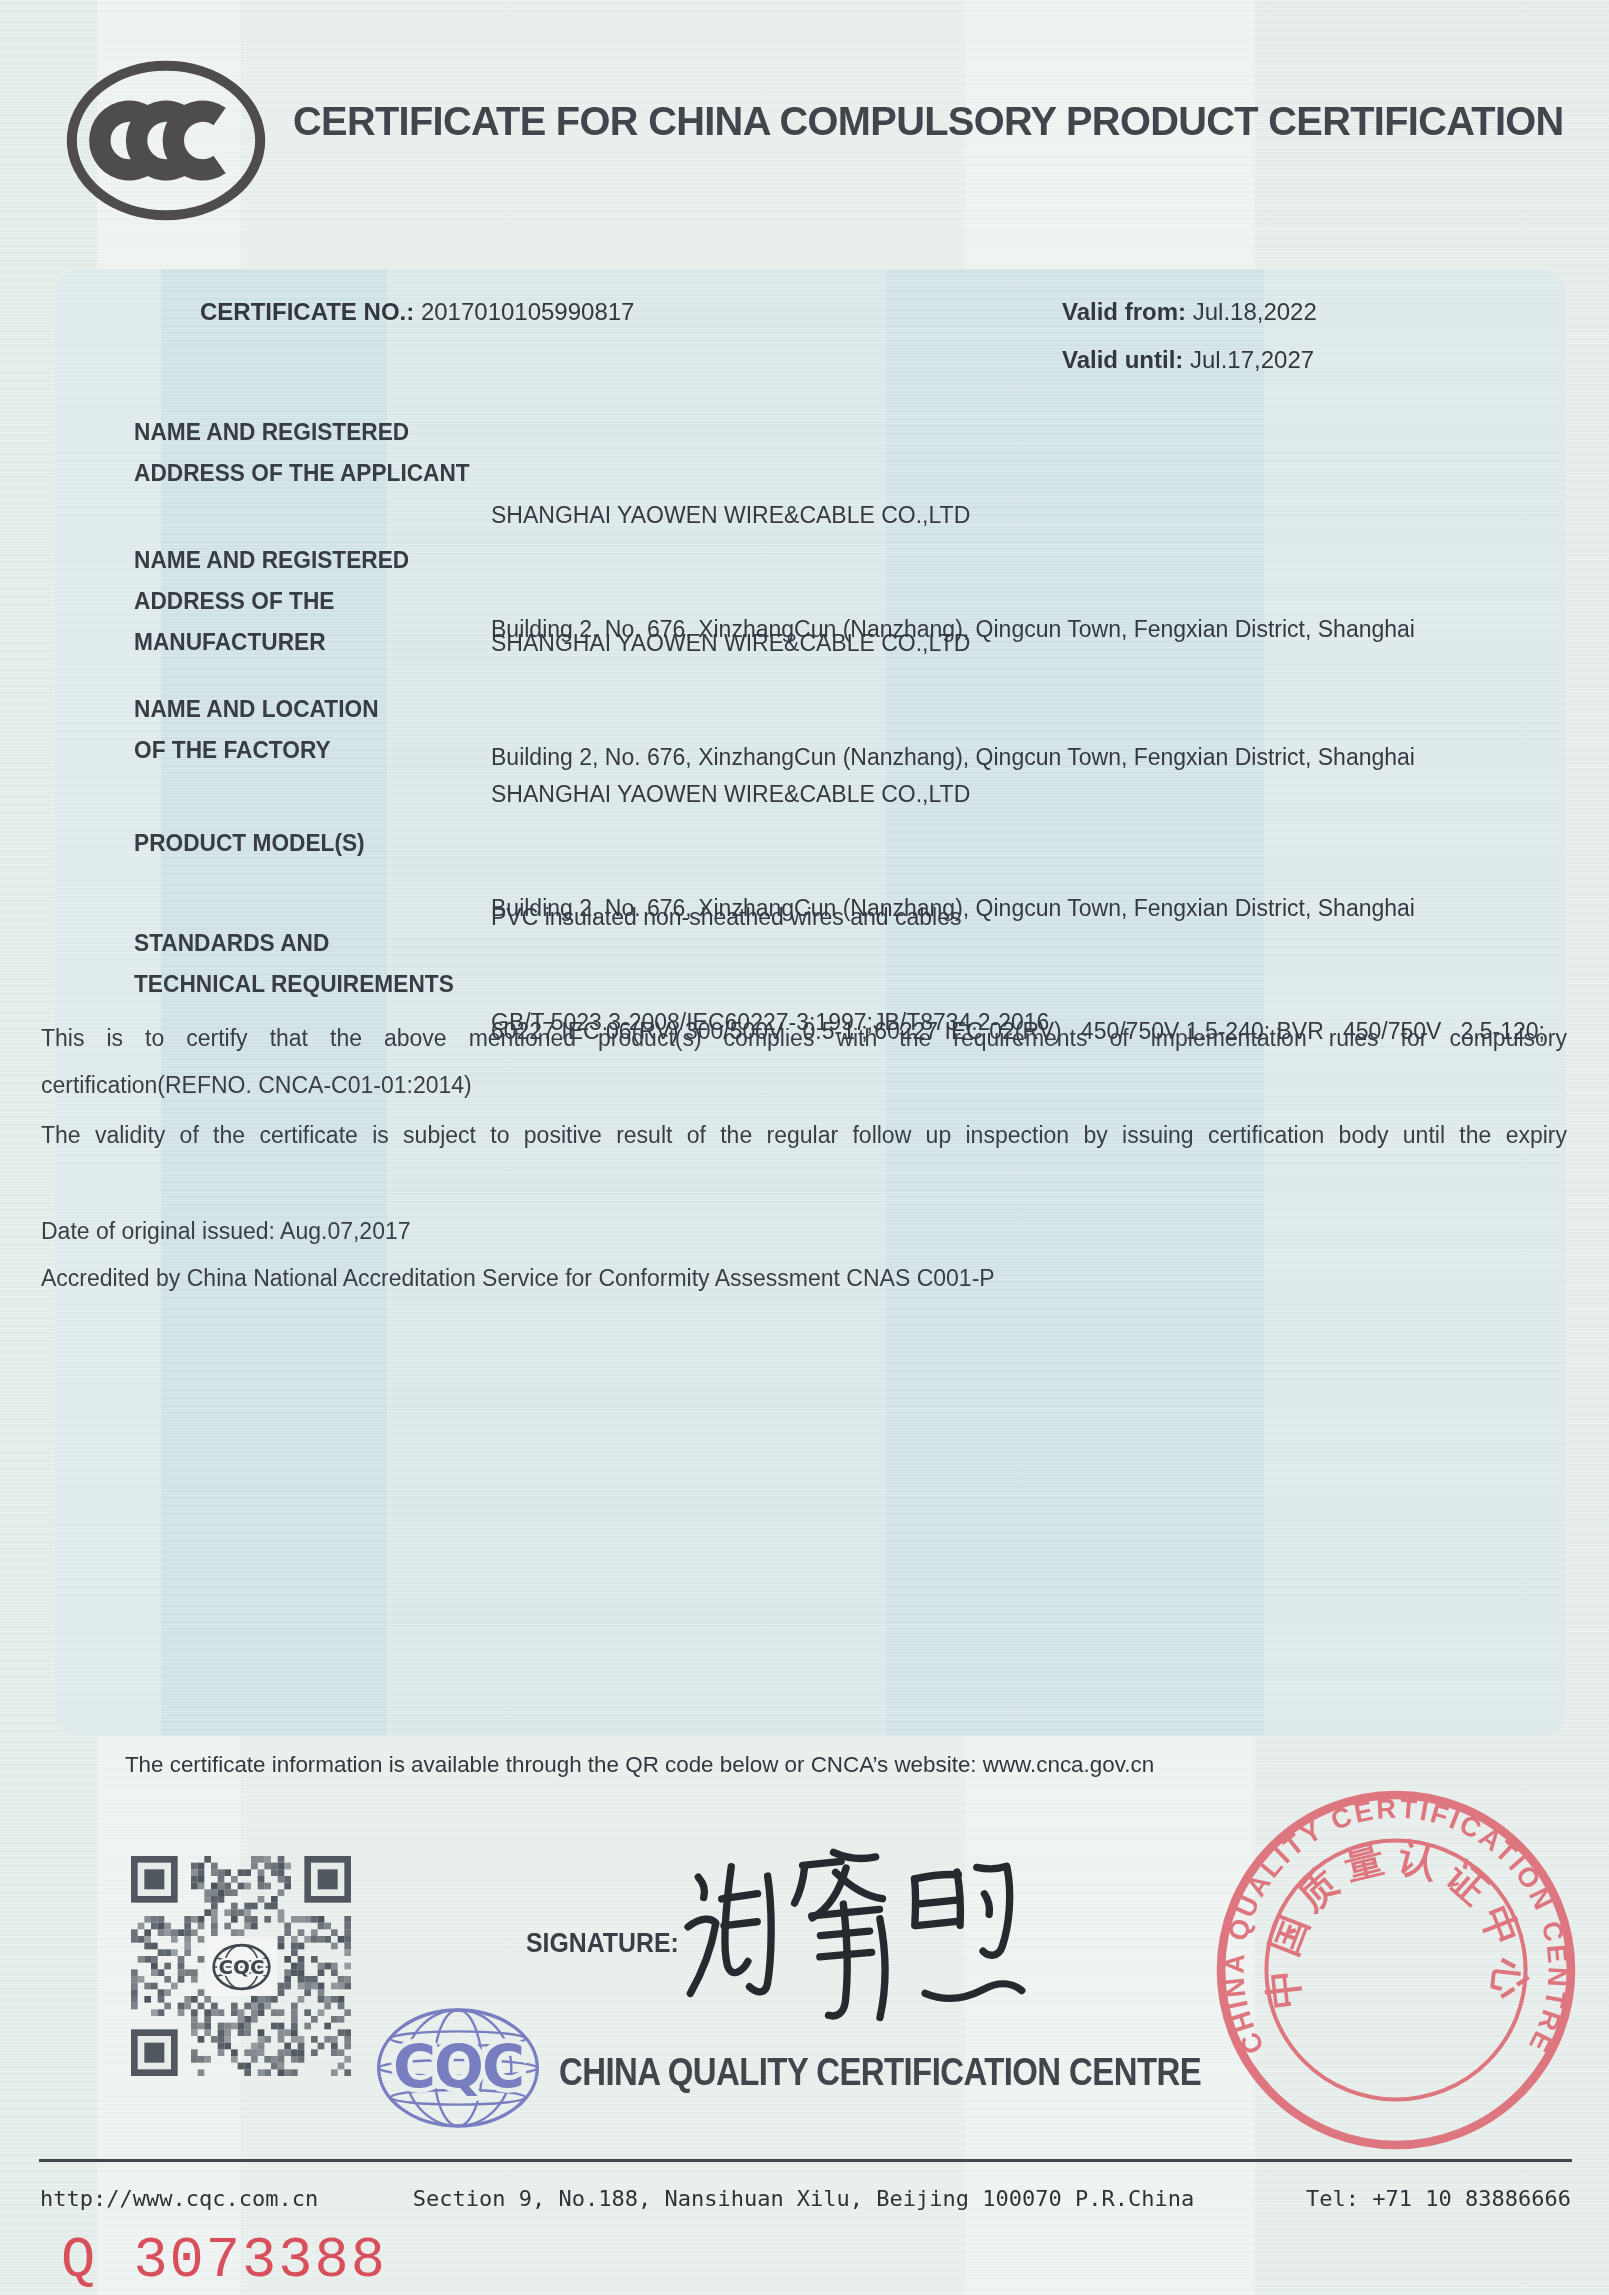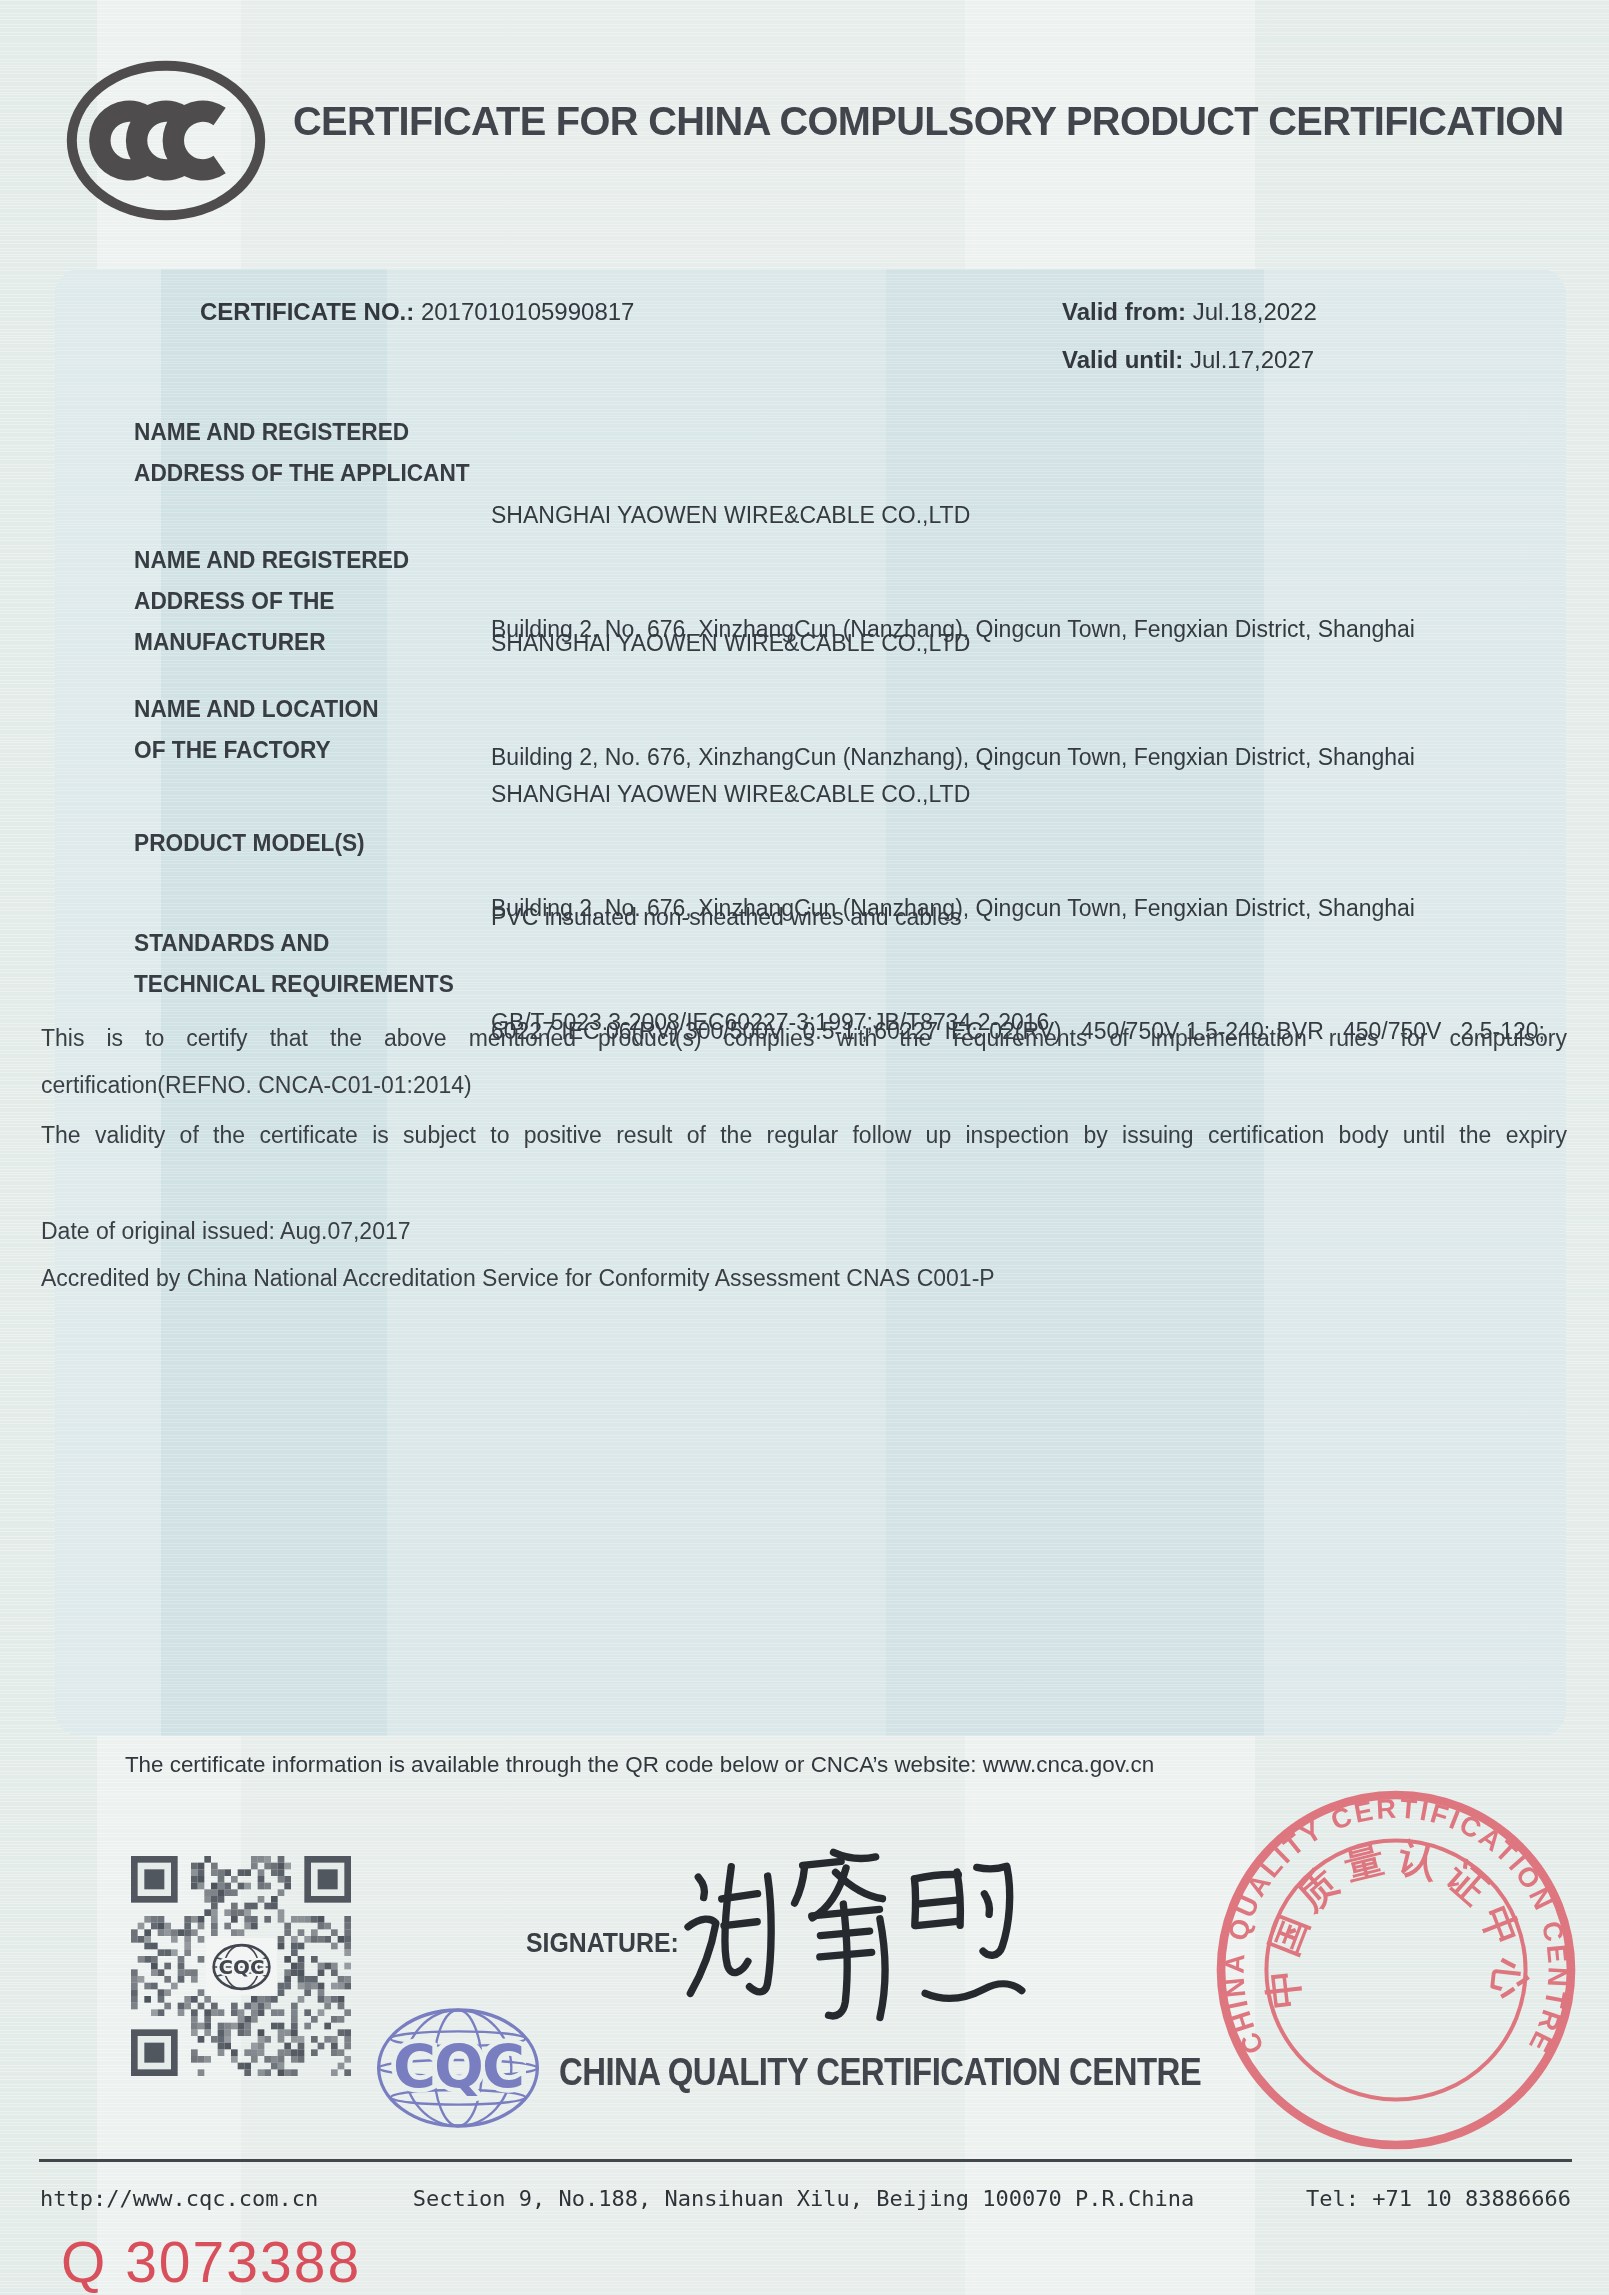--- a/index.html
+++ b/index.html
@@ -27,21 +27,21 @@
   .certline b{color:#33373e;text-align:center;}
   .lbl{font-size:23.4px;font-weight:700;color:#383d44;line-height:41px;transform:scaleX(.97);transform-origin:left top;white-space:nowrap;}
   .val{font-size:23px;color:#353a41;line-height:38px;white-space:pre-wrap;}
   .para{left:41px;width:1526px;font-size:23px;color:#3a3f46;white-space:normal;}
   .just{text-align:justify;text-align-last:justify;}
   .qrnote{left:0;width:1279px;text-align:center;font-size:22.4px;color:#32363d;}
   .siglabel{font-size:27px;font-weight:700;color:#3a3e45;transform:scaleX(.92);transform-origin:left top;white-space:nowrap;}
   .cqcname{font-size:39px;font-weight:700;color:#42464c;letter-spacing:-0.7px;transform:scaleX(.845);transform-origin:left top;white-space:nowrap;}
   .footline{left:39px;top:2159px;width:1533px;height:3.3px;background:#43464b;}
   .foot{font-family:"DejaVu Sans Mono","Liberation Mono",monospace;font-size:22px;color:#2f3338;white-space:pre;}
-  .serial{left:61px;top:2229px;font-size:57px;color:#d8505c;letter-spacing:2px;white-space:pre;font-family:Liberation Sans, sans-serif;}
+  .serial{left:61px;top:2229px;font-size:57px;color:#d8505c;letter-spacing:2px;white-space:pre;font-family:Liberation Mono, monospace;}
   .qrbox{left:127px;top:1852px;width:228px;height:228px;}
   .qrlogo{
     position:absolute;left:79px;top:86px;width:71px;height:57px;background:#f2f5f3;
     display:flex;align-items:center;justify-content:center;border-radius:4px;
   }
   svg{display:block;}
   .stampwrap{left:1207px;top:1781px;width:378px;height:378px;opacity:.88;}
 </style>
 </head>
 <body>

